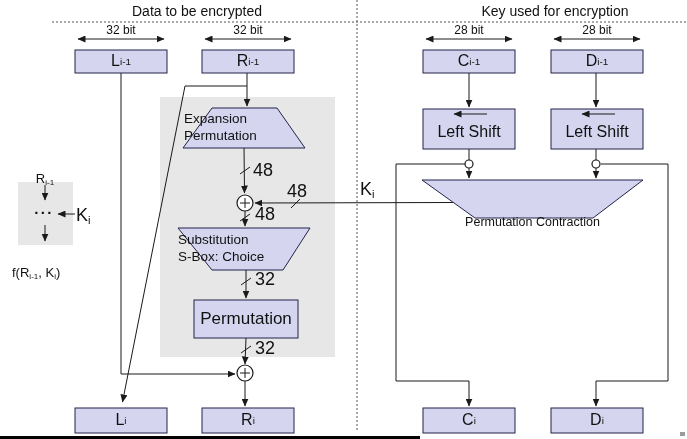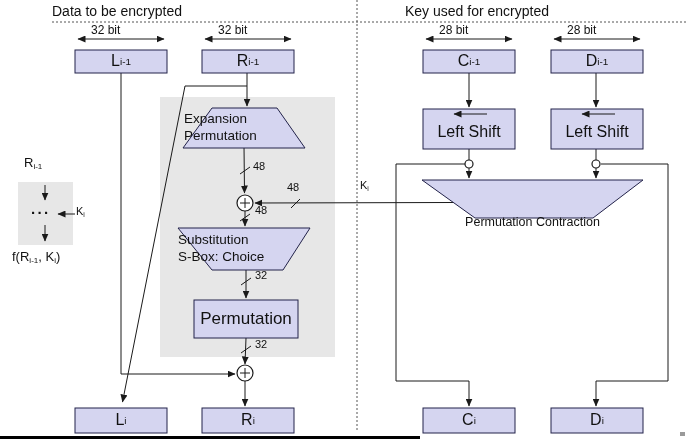--- a/index.html
+++ b/index.html
@@ -2,31 +2,31 @@
 <html style="--node-fill: #d5d5f0; --node-border: #23234a; --panel-gray: #e7e7e7; --line: #1a1a1a;"><head>
 <meta charset="utf-8">
 <style>
   html,body { margin:0; padding:0; background:#fff; }
   .stage {
     position:relative; width:687px; height:439px; overflow:hidden;
     background:#fff; font-family:"Liberation Sans", sans-serif; color:#111;
   }
   .stage svg { position:absolute; left:0; top:0; }
   .lbl { position:absolute; white-space:nowrap; line-height:1.15; }
-  .center { text-align:left; }
+  .center { text-align:center; }
   .flexc { display:flex; align-items:center; justify-content:center; }
   .sub { font-size:.62em; vertical-align:-.24em; letter-spacing:0; }
   .title { font-size:14px; }
   .bits { font-size:12px; }
   .boxtxt { font-size:16px; }
   .bigtxt { font-size:17px; }
   .traptxt { font-size:13.5px; line-height:17px; text-align:left; }
   .traptxt-sm { font-size:12.5px; line-height:15.5px; text-align:center; }
-  .wlbl { font-size:11px; }
-  .legtxt { font-size:13px; }
+  .wlbl { font-size:18px; }
+  .legtxt { font-size:13px;margin-top:16px; }
   .dots { font-size:15px; font-weight:bold; letter-spacing:1.5px; }
   
   .node-shape { fill:var(--node-fill,#d5d5f0); stroke:var(--node-border,#23234a); stroke-width:1; }
   .gray-panel { fill:var(--panel-gray,#e7e7e7); stroke:none; }
   .wire { stroke:var(--line,#1a1a1a); stroke-width:1; fill:none; }
   .dashline { stroke:#555; stroke-width:1; fill:none; stroke-dasharray:2 2; }
   .circ { fill:#fff; stroke:var(--line,#1a1a1a); stroke-width:1.2; }
   .mark { stroke:var(--line,#1a1a1a); stroke-width:1; fill:none; }
   .arrfill { fill:var(--line,#1a1a1a); }
 </style>
@@ -104,21 +104,21 @@
     <path class="mark" d="M241,353 L251,346"></path>
 
     <path class="wire" d="M487,114 H454" marker-end="url(#arr)"></path>
     <path class="wire" d="M615,114 H582" marker-end="url(#arr)"></path>
 
     <rect x="0" y="436" width="420" height="3" fill="#000"></rect>
     <rect x="680" y="432" width="5" height="4" fill="#9a9a9a"></rect>
   </svg>
 
   <div class="lbl title center" style="left:52px;top:3px;width:290px;"><span>Data to be encrypted</span></div>
-  <div class="lbl title center" style="left:405px;top:3px;width:300px;"><span>Key used for encrypted</span></div>
+  <div class="lbl title center" style="left:405px;top:3px;width:300px;"><span>Key used for encryption</span></div>
 
   <div class="lbl bits center" style="left:91px;top:24px;width:60px;"><span>32 bit</span></div>
   <div class="lbl bits center" style="left:218px;top:24px;width:60px;"><span>32 bit</span></div>
   <div class="lbl bits center" style="left:439px;top:24px;width:60px;"><span>28 bit</span></div>
   <div class="lbl bits center" style="left:567px;top:24px;width:60px;"><span>28 bit</span></div>
 
   <div class="lbl boxtxt flexc" style="left:75px;top:50px;width:92px;height:23px;">
       <span>L</span>
       <span class="sub">i-1</span>
     </div>

